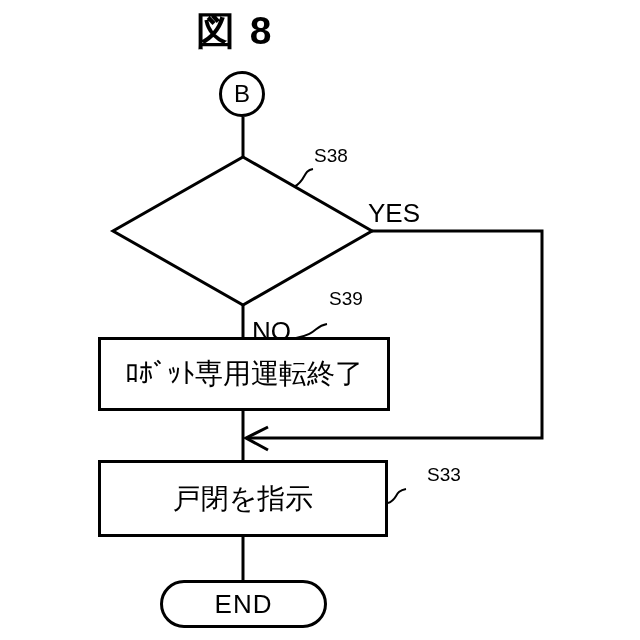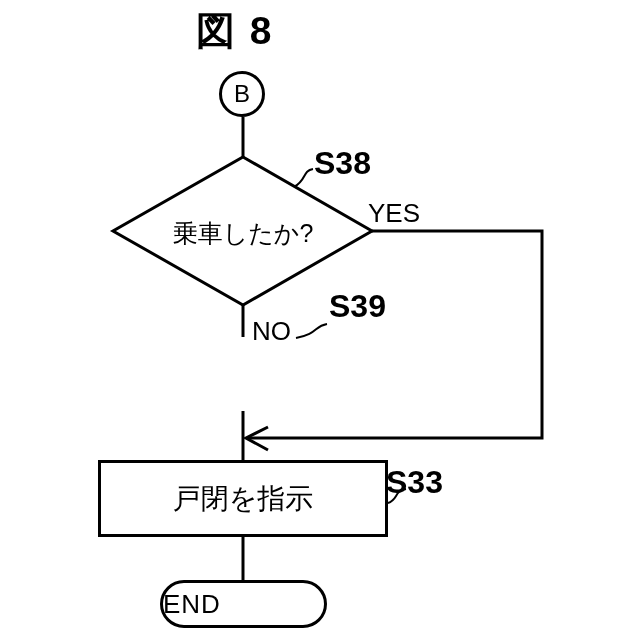--- a/index.html
+++ b/index.html
@@ -60,40 +60,39 @@
   }
   .proc-1 { left: 98px; top: 337px; width: 292px; height: 74px; }
   .proc-2 { left: 98px; top: 460px; width: 290px; height: 77px; text-align: center; }
   .terminal {
     position: absolute;
     left: 160px; top: 580px;
     width: 167px; height: 48px;
     border: 3px solid var(--line, #000000);
     border-radius: 24px;
     box-sizing: border-box;
-    display: flex; align-items: center; justify-content: flex-start;
+    display: flex; align-items: center; justify-content: center;
     font-size: 26px;
     letter-spacing: 1px;
   }
   .edge-label {
     position: absolute;
     font-size: 26px;
     white-space: nowrap;
   }
   .label-yes { left: 368px; top: 198px; text-align: center; }
   .label-no  { left: 252px; top: 316px; }
   .step-label {
     position: absolute;
-    font-size: 32px;
+    font-size: 19px;
     white-space: nowrap;
-    font-weight: bold;
   }
   .label-s38 { left: 314px; top: 145px; }
   .label-s39 { left: 329px; top: 288px; }
-  .label-s33 { left: 386px; top: 464px; }
+  .label-s33 { left: 427px; top: 464px; }
 </style>
 </head>
 <body>
 
 <div class="stage">
 
   <svg class="svg-layer" viewBox="0 0 640 640" fill="none" stroke="currentColor" stroke-width="3">
 
     <line x1="243" y1="117" x2="243" y2="158"></line>
 
@@ -115,27 +114,29 @@
       <path d="M 406 489 C 394 491, 398 500, 388 503"></path>
     </g>
   </svg>
 
   <div class="fig-title">図 8</div>
 
   <div class="connector-circle">
     <span>B</span>
   </div>
 
-  <div class="diamond-text">乗車したか?</div>
 
   <div class="step-label label-s38">S38</div>
   <div class="edge-label label-yes">YES</div>
   <div class="edge-label label-no">NO</div>
   <div class="step-label label-s39">S39</div>
 
+  <div class="proc proc-1">
+    <span>ﾛﾎﾞｯﾄ専用運転終了</span>
+  </div>
 
   <div class="proc proc-2">
     <span>戸閉を指示</span>
   </div>
   <div class="step-label label-s33">S33</div>
 
   <div class="terminal">
     <span>END</span>
   </div>
 

